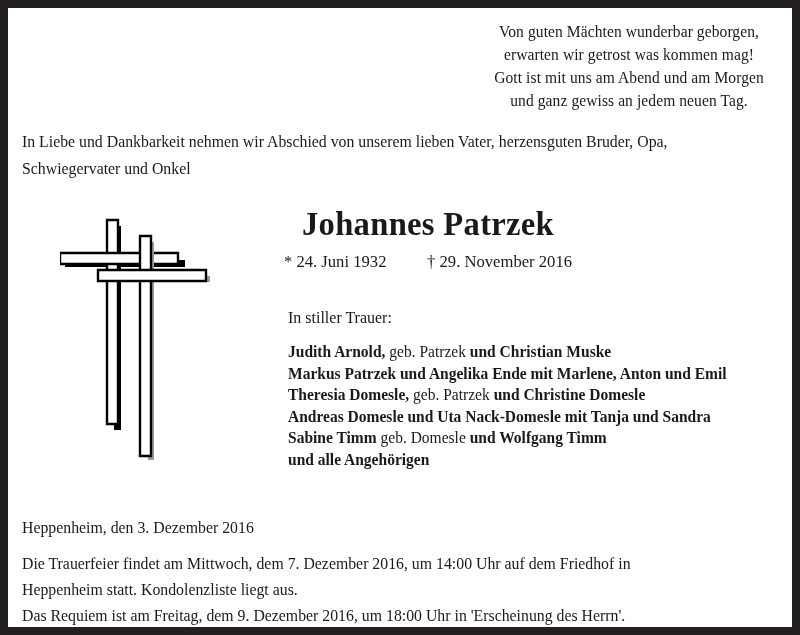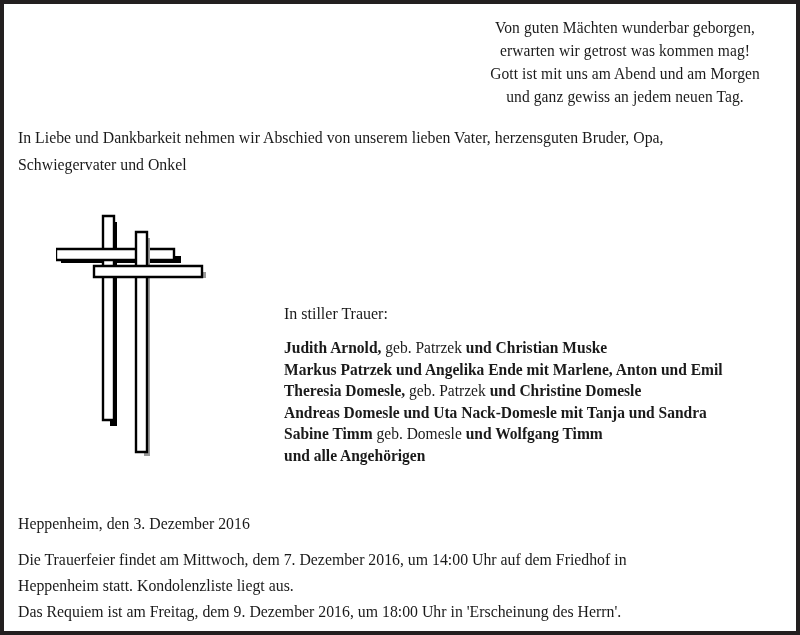--- a/index.html
+++ b/index.html
@@ -6,21 +6,21 @@
     margin: 0;
     padding: 0;
     background: #ffffff;
   }
   #page {
     position: relative;
     width: 800px;
     height: 635px;
     background: #ffffff;
     box-sizing: border-box;
-    border: 4px solid #22c55e;
+    border: 8px solid #22c55e;
     overflow: hidden;
     font-family: "Liberation Serif", "DejaVu Serif", serif;
     color: #1a1a1a;
   }
   .inner {
     position: relative;
     width: 784px;
     height: 619px;
     background: #ffffff;
   }
@@ -177,20 +177,30 @@
           <path d="M 46 70 L 152 70 L 152 76 L 46 76 Z" fill="#9a9a9a"></path>
         </g>
 
         <g>
           <path d="M 80 30 L 91 30 L 91 250 L 80 250 Z" fill="#ffffff" stroke="#000000" stroke-width="2.4"></path>
           <path d="M 38 64 L 146 64 L 146 75 L 38 75 Z" fill="#ffffff" stroke="#000000" stroke-width="2.4"></path>
         </g>
       </svg>
     </div>
 
+    <div class="name-block">
+      <div class="deceased-name">Johannes Patrzek</div>
+      <div class="dates">
+        <span>*</span>
+        <span>24. Juni 1932</span>
+        <span class="sep"></span>
+        <span>†</span>
+        <span>29. November 2016</span>
+      </div>
+    </div>
 
     <div class="mourn-head">In stiller Trauer:</div>
     <div class="mourn-list">
         <div class="mourn-line"><span>Judith Arnold,</span><span class="plain"> geb. Patrzek </span><span>und Christian Muske</span></div>
         <div class="mourn-line"><span>Markus Patrzek und Angelika Ende mit Marlene, Anton und Emil</span></div>
         <div class="mourn-line"><span>Theresia Domesle,</span><span class="plain"> geb. Patrzek </span><span>und Christine Domesle</span></div>
         <div class="mourn-line"><span>Andreas Domesle und Uta Nack-Domesle mit Tanja und Sandra</span></div>
         <div class="mourn-line"><span>Sabine Timm</span><span class="plain"> geb. Domesle </span><span>und Wolfgang Timm</span></div>
         <div class="mourn-line"><span>und alle Angehörigen</span></div>
       </div>

